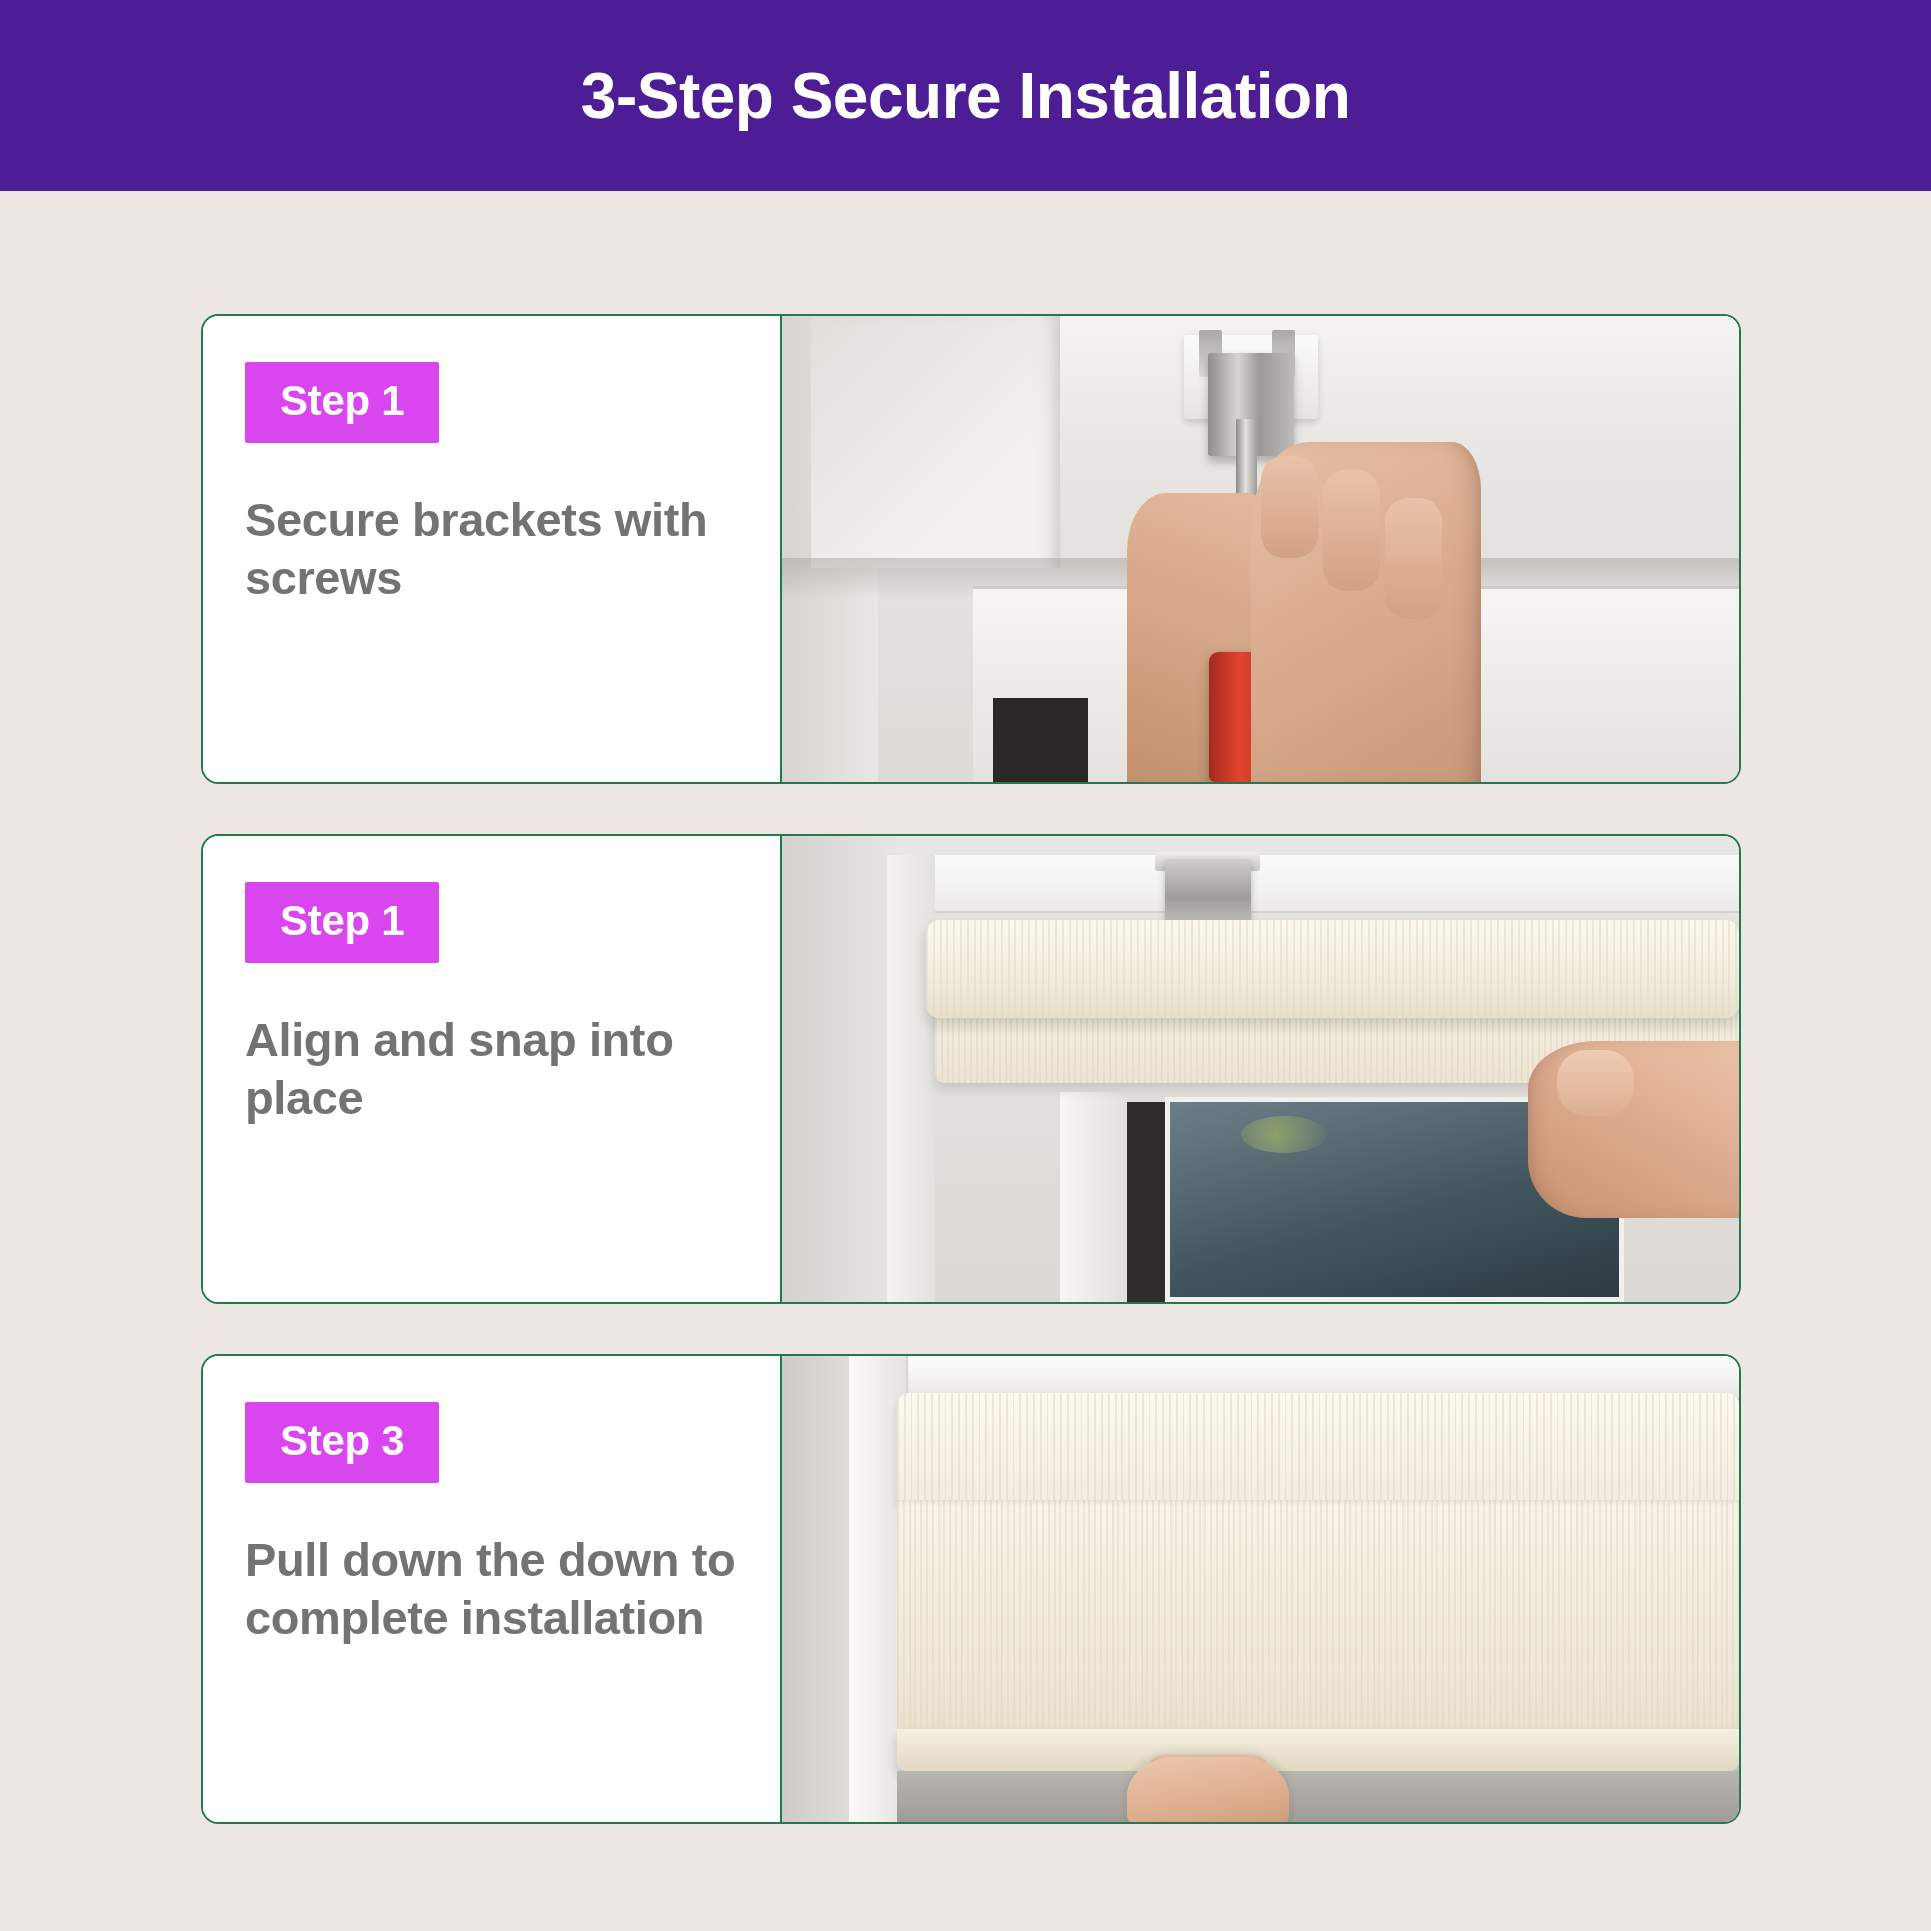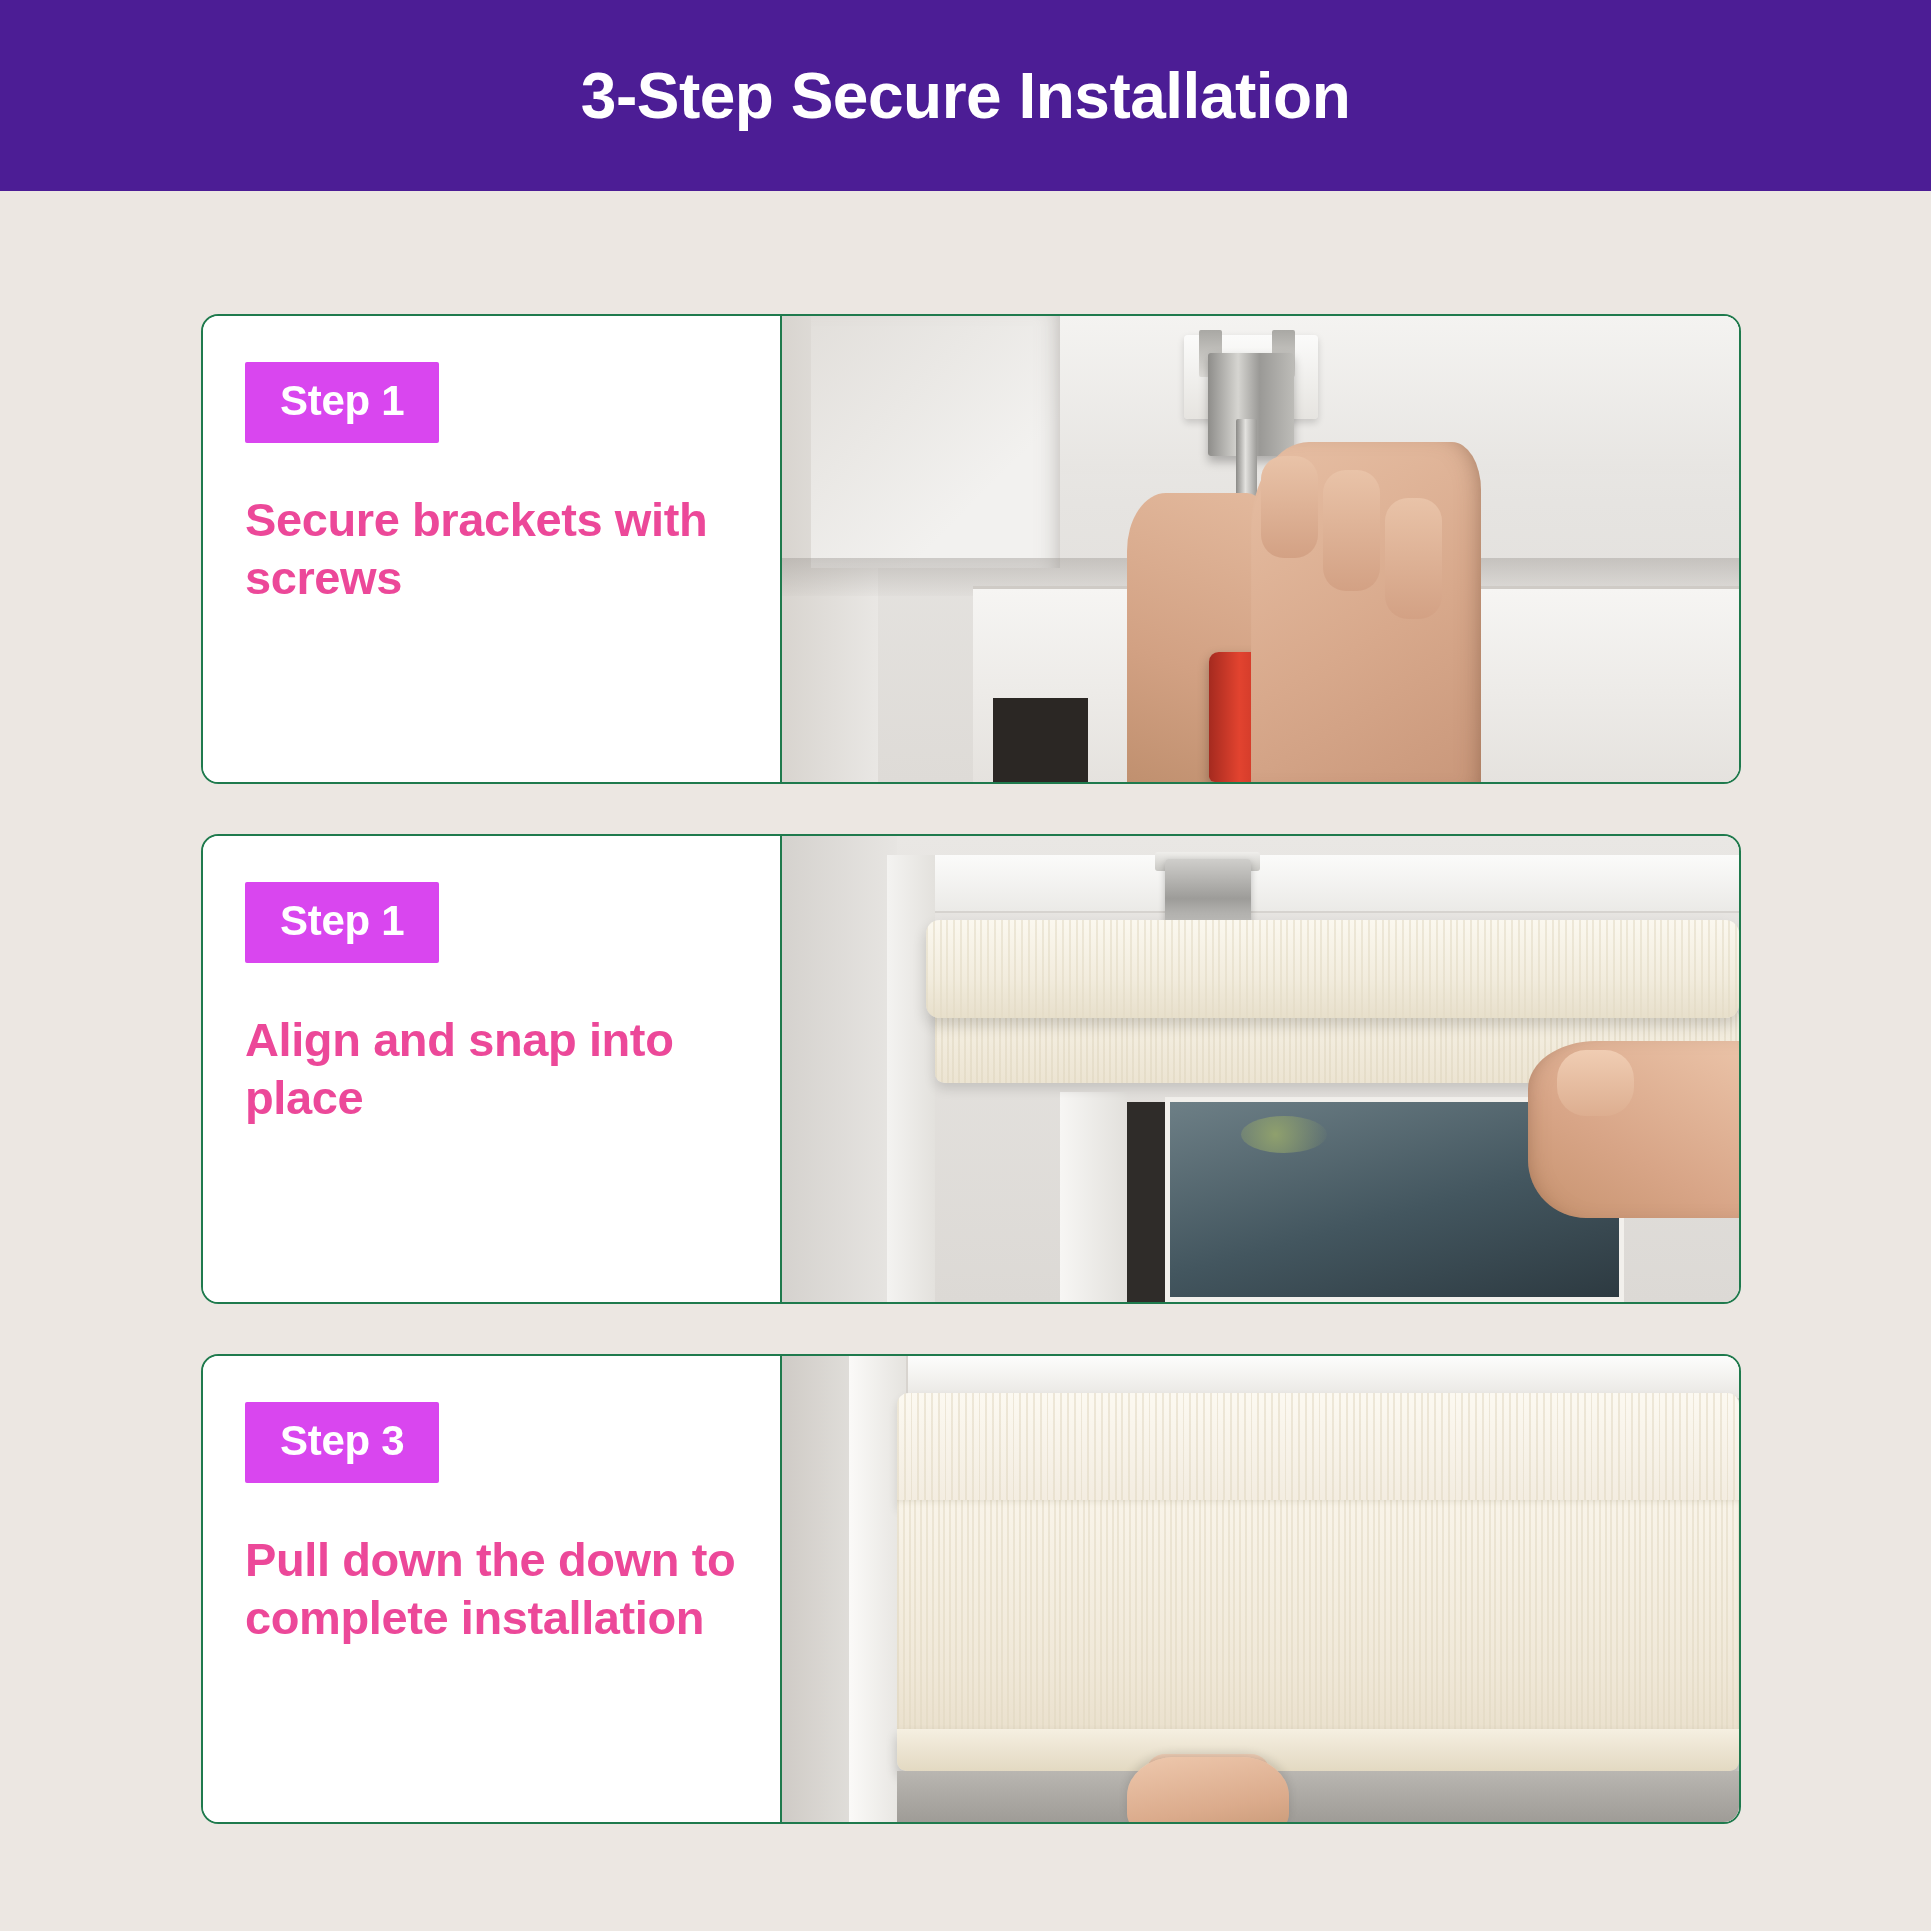--- a/index.html
+++ b/index.html
@@ -80,21 +80,21 @@
     font-size: 42px;
     font-weight: bold;
     padding: 18.3px 35px 21px 35px;
     border-radius: 2px;
     line-height: 1;
     letter-spacing: -0.3px;
   }
 
   .step-text {
     margin-top: 48px;
-    color: #ec4899;
+    color: #737373;
     font-size: 47px;
     font-weight: bold;
     line-height: 1.22;
     letter-spacing: -0.4px;
     max-width: 502px;
   }
 
   .card-right {
     position: relative;
     flex: 1;

